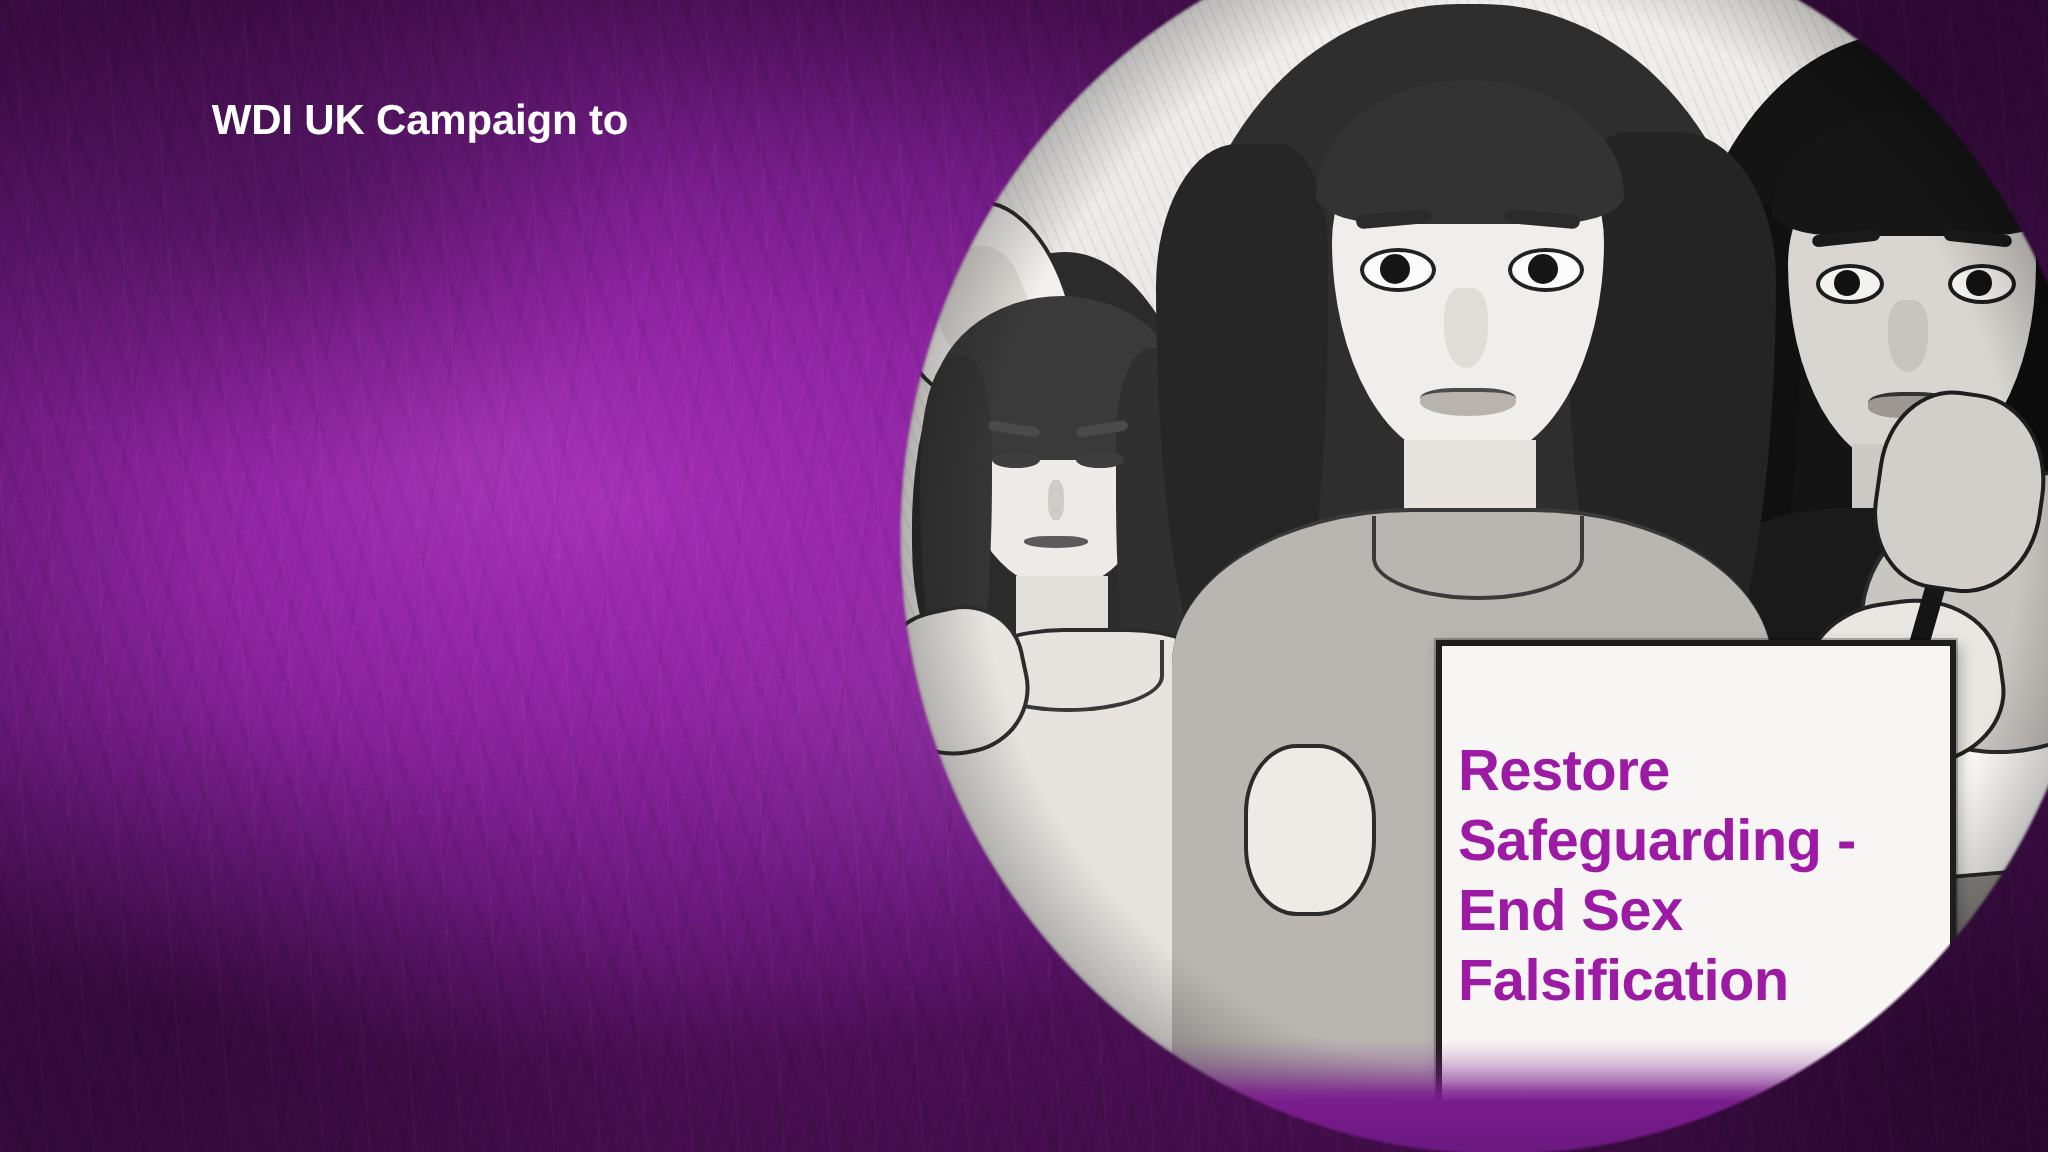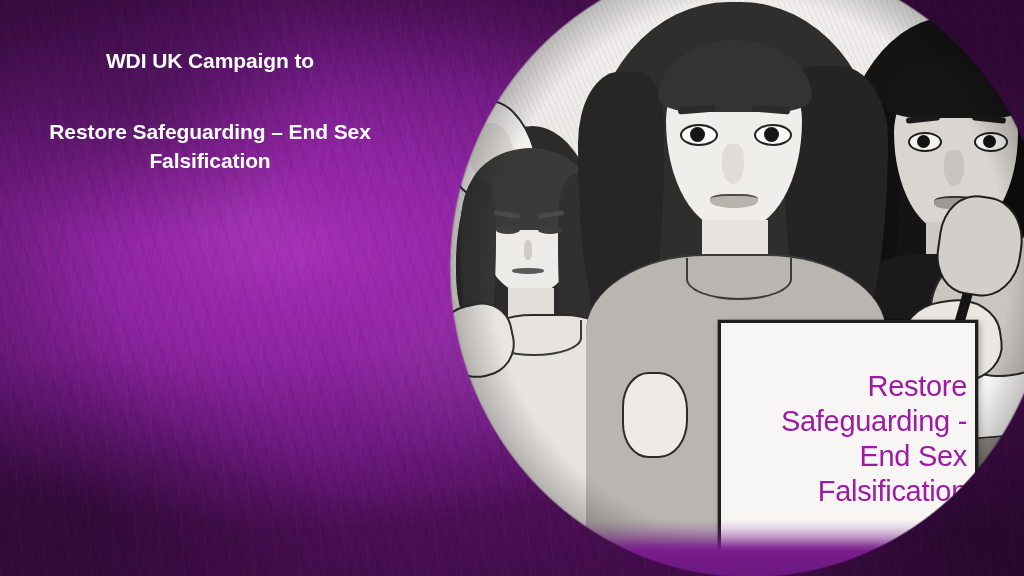--- a/index.html
+++ b/index.html
@@ -208,24 +208,24 @@
     border: 3px solid #1e1e1e;
     box-shadow: 0 0 0 1px rgba(0,0,0,.25), 2px 3px 7px rgba(0,0,0,.30);
     display: flex;
     align-items: center;
     justify-content: center;
     z-index: 6;
   }
   .placard-text {
     margin: 0;
     padding: 0 8px;
-    text-align: right;
+    text-align: left;
     color: #9c1aa4;
     font-size: 29px;
-    font-weight: 400;
+    font-weight: 700;
     line-height: 1.20;
     letter-spacing: -.3px;
   }
   .placard-stick {
     position: absolute;
     left: 258px;
     top: 546px;
     width: 34px;
     height: 74px;
     background: #bdb9b5;
@@ -300,21 +300,20 @@
 
   <div class="bg-base"></div>
   <div class="bg-tex-a"></div>
   <div class="bg-tex-b"></div>
   <div class="bg-streaks"></div>
   <div class="bg-vig"></div>
 
   <div class="text-col">
     <div class="heading-block">
       <p class="h-line1">WDI UK Campaign to</p>
-      <p class="h-line2">Restore Safeguarding – End Sex Falsification</p>
     </div>
   </div>
 
   <div class="art">
     <div class="art-inner">
       <div class="art-paper"></div>
 
       <div class="fig f1">
         <div class="fig f1-hair-back hatch-dark"></div>
         <div class="fig f1-bow"></div>

